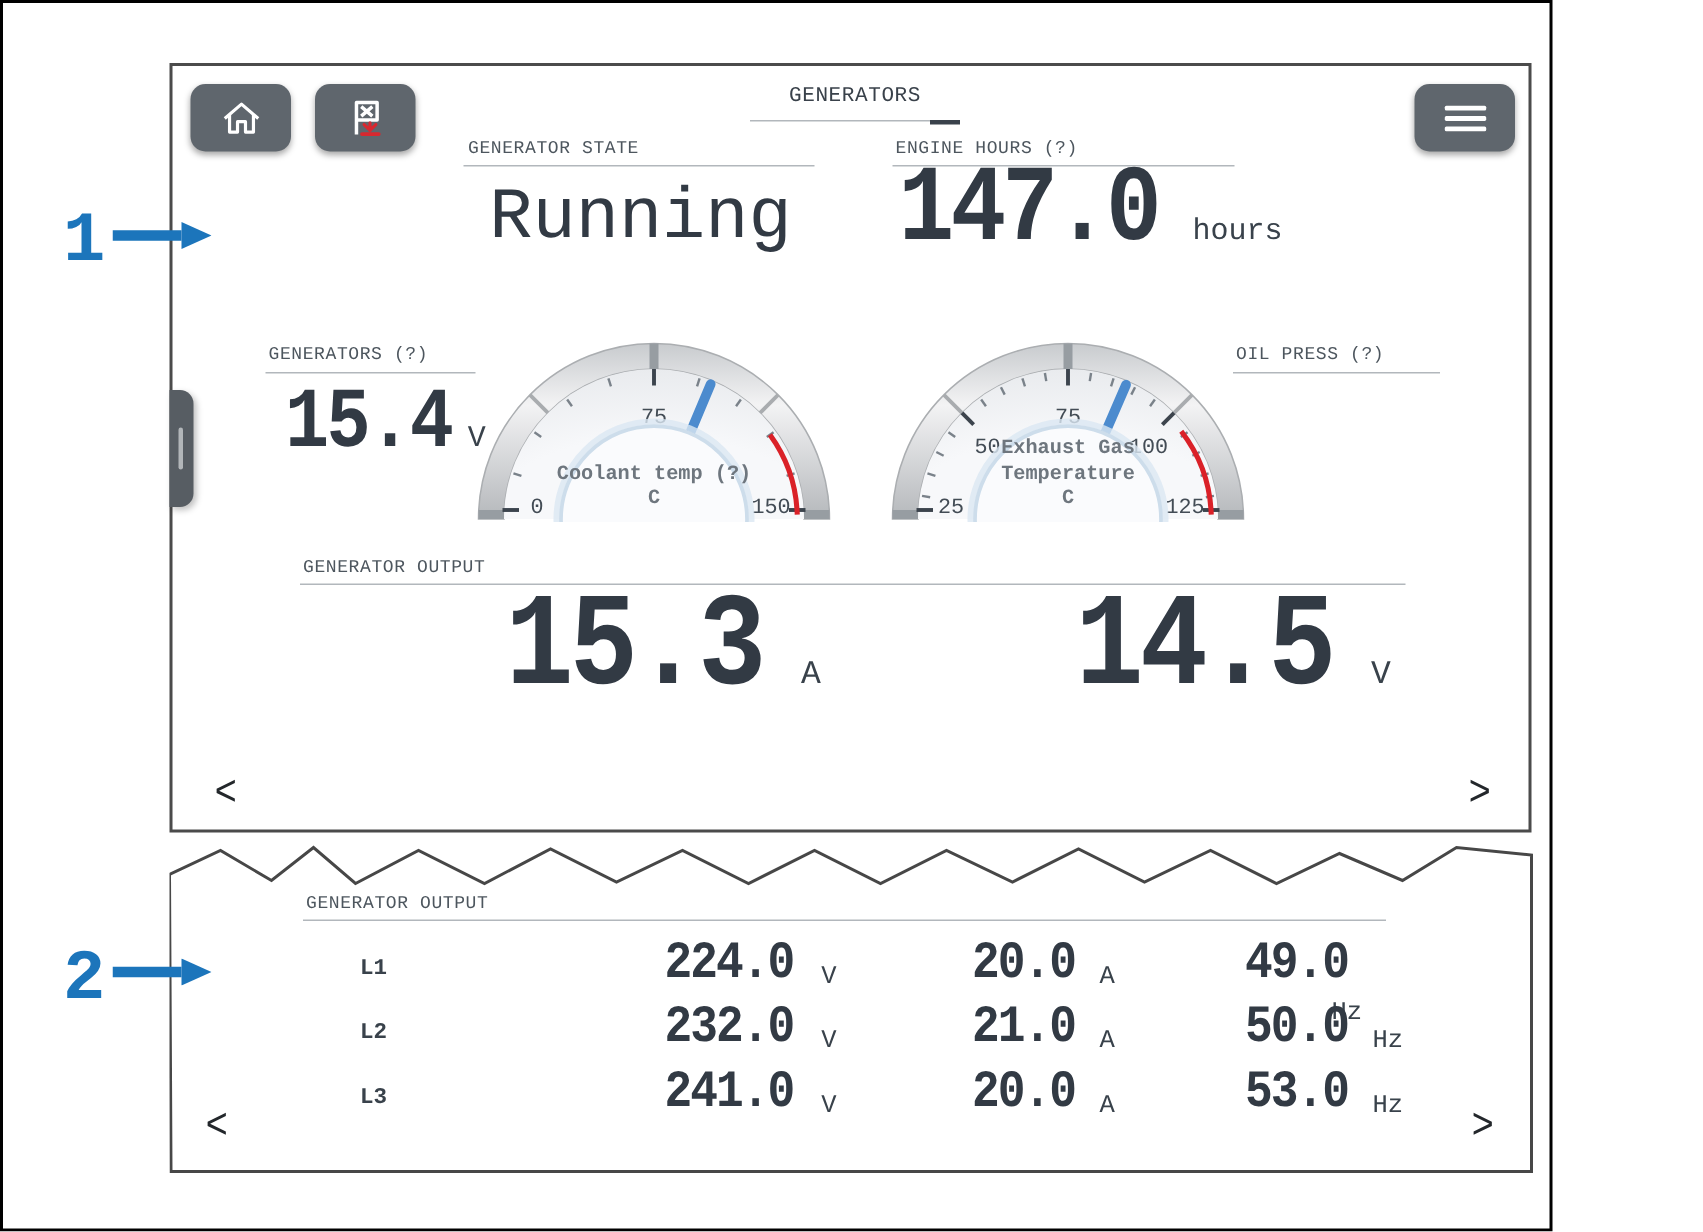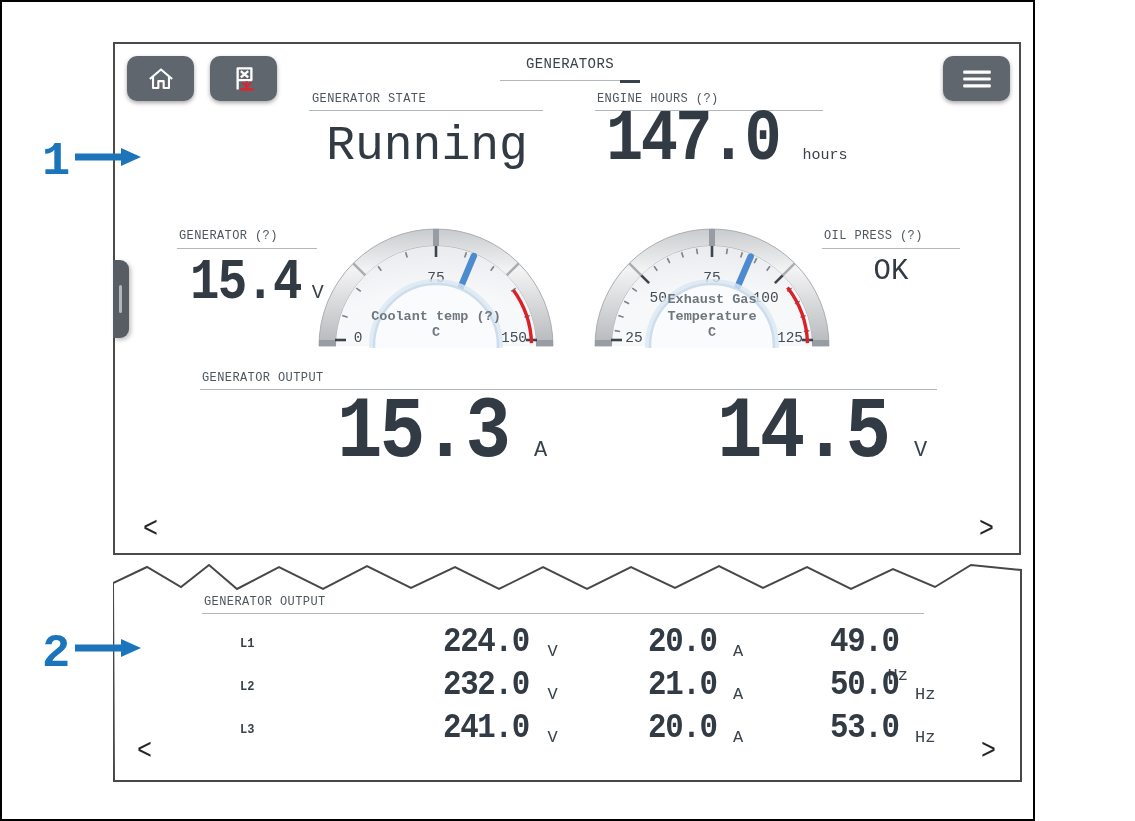--- a/index.html
+++ b/index.html
@@ -27,21 +27,21 @@
   .plain-val{position:absolute;text-align:center;color:#323a44;line-height:1;}
   
   .gauge-svg{position:absolute;width:240px;height:124px;}
   .hub-text{position:absolute;width:150px;text-align:center;font-size:13.5px;font-weight:700;
             color:#6e767e;line-height:1.2;}
   
   .chev{position:absolute;font-size:25px;color:#23272b;line-height:1;cursor:pointer;
         transform:scaleY(1.15);font-weight:400;}
   
   .g-row{position:absolute;left:0;width:100%;height:38px;}
-  .g-phase{position:absolute;left:127px;font-size:12px;font-weight:700;color:#39424b;top:12px;}
+  .g-phase{position:absolute;left:127px;font-size:15px;font-weight:700;color:#39424b;top:12px;}
   .g-cell{position:absolute;display:flex;align-items:flex-end;gap:7px;top:0;}
   .g-num{font-size:35px;font-weight:700;color:#323a44;line-height:1;letter-spacing:-1.5px;
          transform:scaleX(.88);transform-origin:left bottom;display:inline-block;}
   .g-unit{font-size:17px;color:#39424b;line-height:1;}
   
   .side-handle{position:absolute;left:-2px;top:216px;width:16px;height:78px;background:#575d63;
                border-radius:0 9px 9px 0;box-shadow:2px 2px 4px rgba(0,0,0,.25);cursor:pointer;}
   .side-handle .slit{position:absolute;left:6px;top:25px;width:3px;height:28px;background:#b2b6b9;border-radius:2px;}
   
   .fig-num{position:absolute;font-size:47px;font-weight:700;color:#1c75bb;line-height:1;z-index:5;}
@@ -89,33 +89,32 @@
     <div class="tab-dash"></div>
 
     <div class="sec-label" style="left:197px;top:48px;">GENERATOR STATE</div>
     <div class="rule" style="left:194px;top:66px;width:234px;"></div>
     <div class="plain-val" style="left:172px;top:78px;width:280px;font-size:48px;">Running</div>
 
     <div class="sec-label" style="left:482px;top:48px;">ENGINE HOURS (?)</div>
     <div class="rule" style="left:480px;top:66px;width:228px;"></div>
     <div class="val-row" style="left:455px;top:60px;width:300px;gap:9px;">
       <span class="num-cond" style="font-size:72px;">147.0</span>
-      <span class="unit" style="font-size:15px;">hours</span>
-    </div>
-
-    <div class="sec-label" style="left:64px;top:185px;">GENERATOR (?)</div>
+      <span class="unit" style="font-size:20px;">hours</span>
+    </div>
+
+    <div class="sec-label" style="left:64px;top:185px;">GENERATORS (?)</div>
     <div class="rule" style="left:62px;top:204px;width:140px;"></div>
     <div class="val-row" style="left:66px;top:211px;width:170px;gap:2px;justify-content:flex-start;">
       <span class="num-cond" style="font-size:57px;letter-spacing:-2px;">15.4</span>
       <span class="unit" style="font-size:20px;">V</span>
     </div>
 
     <div class="sec-label" style="left:709px;top:185px;text-align:right;">OIL PRESS (?)</div>
     <div class="rule" style="left:707px;top:204px;width:138px;"></div>
-    <div class="plain-val" style="left:707px;top:213px;width:138px;font-size:29px;">OK</div>
 
     <svg class="gauge-svg" style="left:201px;top:180px;" viewBox="0 0 240 124">
         <defs>
           <linearGradient id="rim0" x1="0" y1="0" x2="0" y2="1">
             <stop offset="0" stop-color="#c8cbce"></stop>
             <stop offset="0.35" stop-color="#f3f3f4"></stop>
             <stop offset="1" stop-color="#b5b8bb"></stop>
           </linearGradient>
           <radialGradient id="face0" cx="0.5" cy="1" r="1">
             <stop offset="0.55" stop-color="#f7f8fa"></stop>

